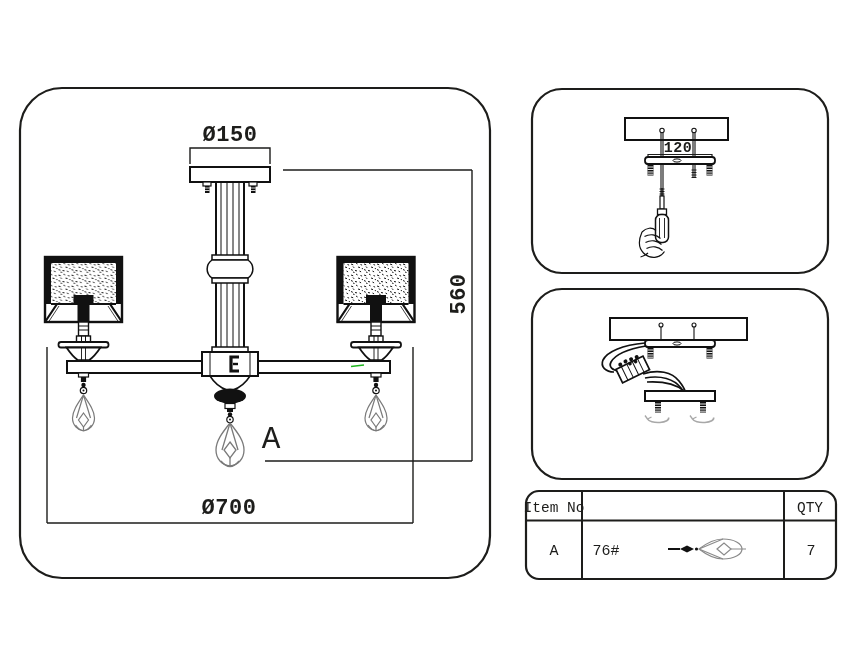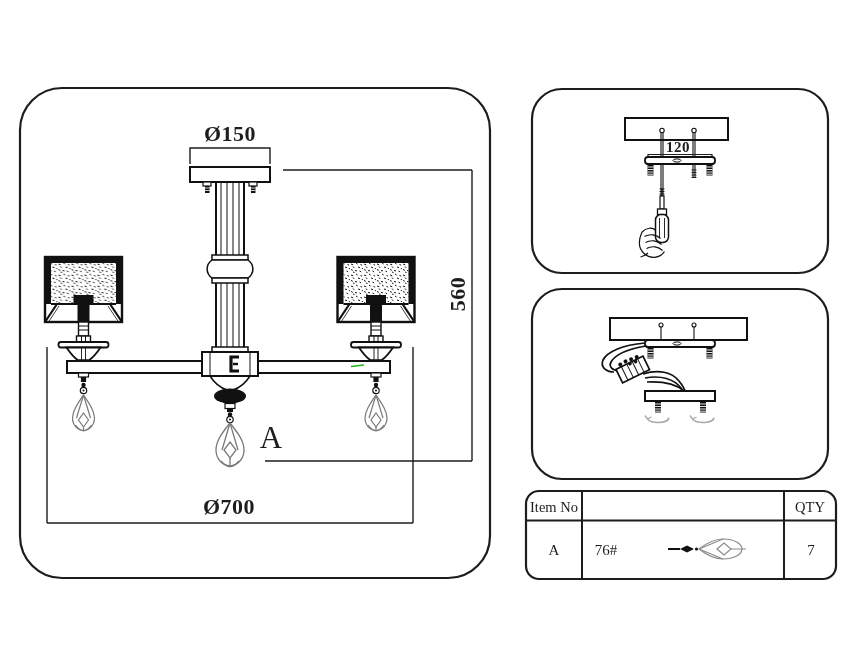--- a/index.html
+++ b/index.html
@@ -1,17 +1,17 @@
 <!DOCTYPE html>
 <html><head>
 <meta charset="utf-8">
 <style>
   html,body{margin:0;padding:0;background:#ffffff;}
   #page{position:relative;width:860px;height:668px;background:#ffffff;overflow:hidden;
-        font-family:Liberation Serif, serif;}
+        font-family:Liberation Mono, monospace;}
   svg{position:absolute;inset:0;}
   text{fill:#1d1d1b;}
   .dim{font-weight:700;letter-spacing:0.5px;}
 </style>
 </head>
 <body>
 <div id="page">
 
 <svg width="860" height="668" viewBox="0 0 860 668">
   <defs>

